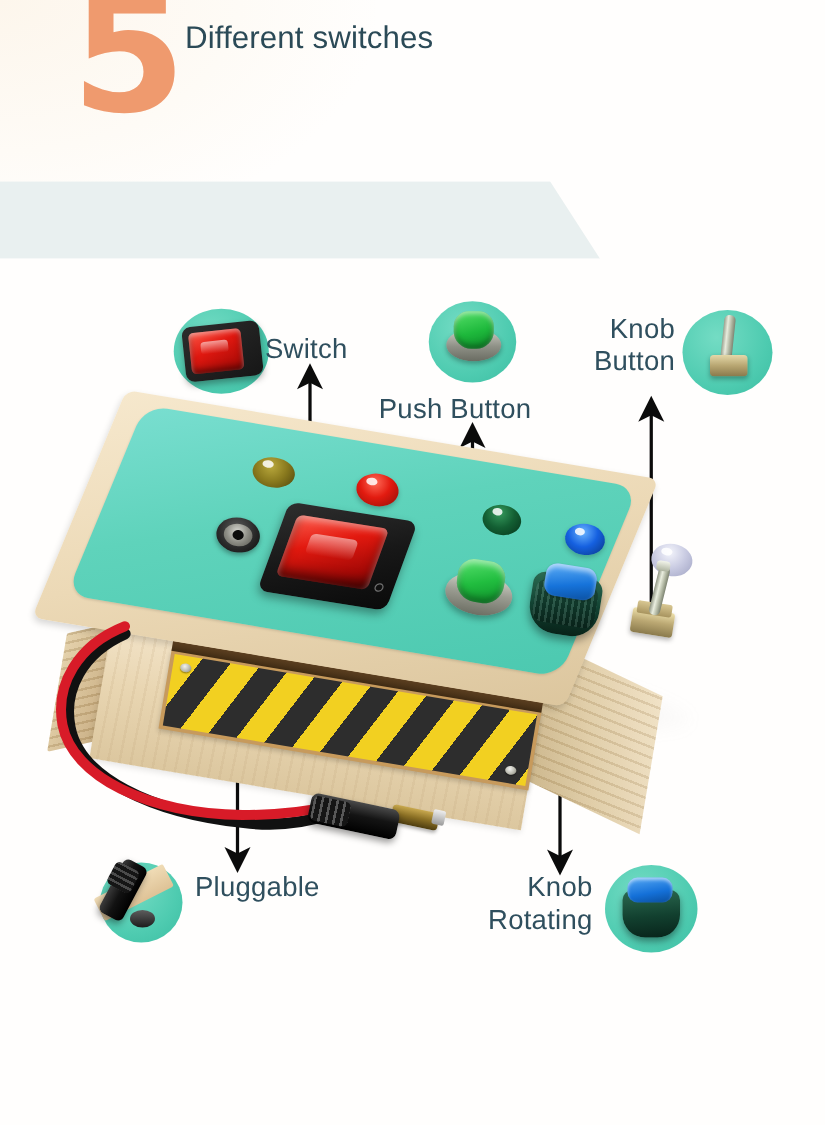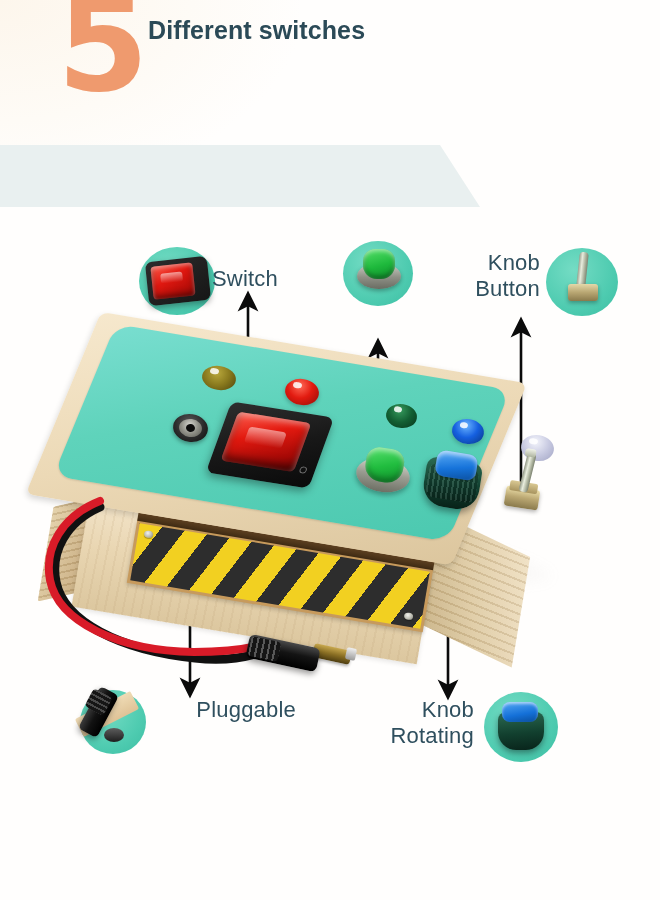--- a/index.html
+++ b/index.html
@@ -32,21 +32,21 @@
     position:absolute; left:57px; top:-22px;
     font-size:132px; line-height:1;
     font-weight:700;
     color:#ef9a6e;
     letter-spacing:-4px;
     font-family:"DejaVu Sans", sans-serif;
     z-index:3;
   }
   .header-title {
     position:absolute; left:148px; top:16px;
-    font-size:25px; font-weight:700; color:#2b4a57;
+    font-size:25px; font-weight:400; color:#2b4a57;
     letter-spacing:0.1px; z-index:4;
     white-space:nowrap;
   }
 
   
   .callout-label {
     position:absolute; color:#2f4f5e; font-size:22px; line-height:26px;
     font-weight:400; white-space:nowrap; letter-spacing:0.2px;
   }
   .callout-label.two-line { white-space:normal; }
@@ -364,20 +364,21 @@
         <div class="th-rocker-gloss"></div>
       </div>
     </div>
   </div>
   <div class="callout-label" style="left:212px; top:266px;">Switch</div>
 
   <div class="thumb" style="left:343px; top:241px; width:70px; height:65px;">
     <div class="th-pb-ring"></div>
     <div class="th-pb-cap"></div>
   </div>
+  <div class="callout-label" style="left:303px; top:314px;">Push Button</div>
 
   <div class="thumb" style="left:546px; top:248px; width:72px; height:68px;">
     <div class="th-tg-lever"></div>
     <div class="th-tg-nut"></div>
   </div>
   <div class="callout-label two-line" style="left:450px; top:250px; width:90px; text-align:right;">
     <div>Knob</div>
     <div>Button</div>
   </div>
 
@@ -448,21 +449,21 @@
       <div class="plug-ribs"></div>
     </div>
   </div>
 
   <div class="thumb" style="left:80px; top:690px; width:66px; height:64px;">
     <div class="th-plug-wood"></div>
     <div class="th-plug-base"></div>
     <div class="th-plug-body"></div>
     <div class="th-plug-rings"></div>
   </div>
-  <div class="callout-label two-line" style="left:156px; top:697px; width:140px;text-align:right;">
+  <div class="callout-label two-line" style="left:156px; top:697px; width:140px;">
     <div>Pluggable</div>
   </div>
 
   <div class="thumb" style="left:484px; top:692px; width:74px; height:70px;">
     <div class="th-knob-body"></div>
     <div class="th-knob-cap"></div>
   </div>
   <div class="callout-label two-line" style="left:352px; top:697px; width:122px; text-align:right;">
     <div>Knob</div>
     <div>Rotating</div>

